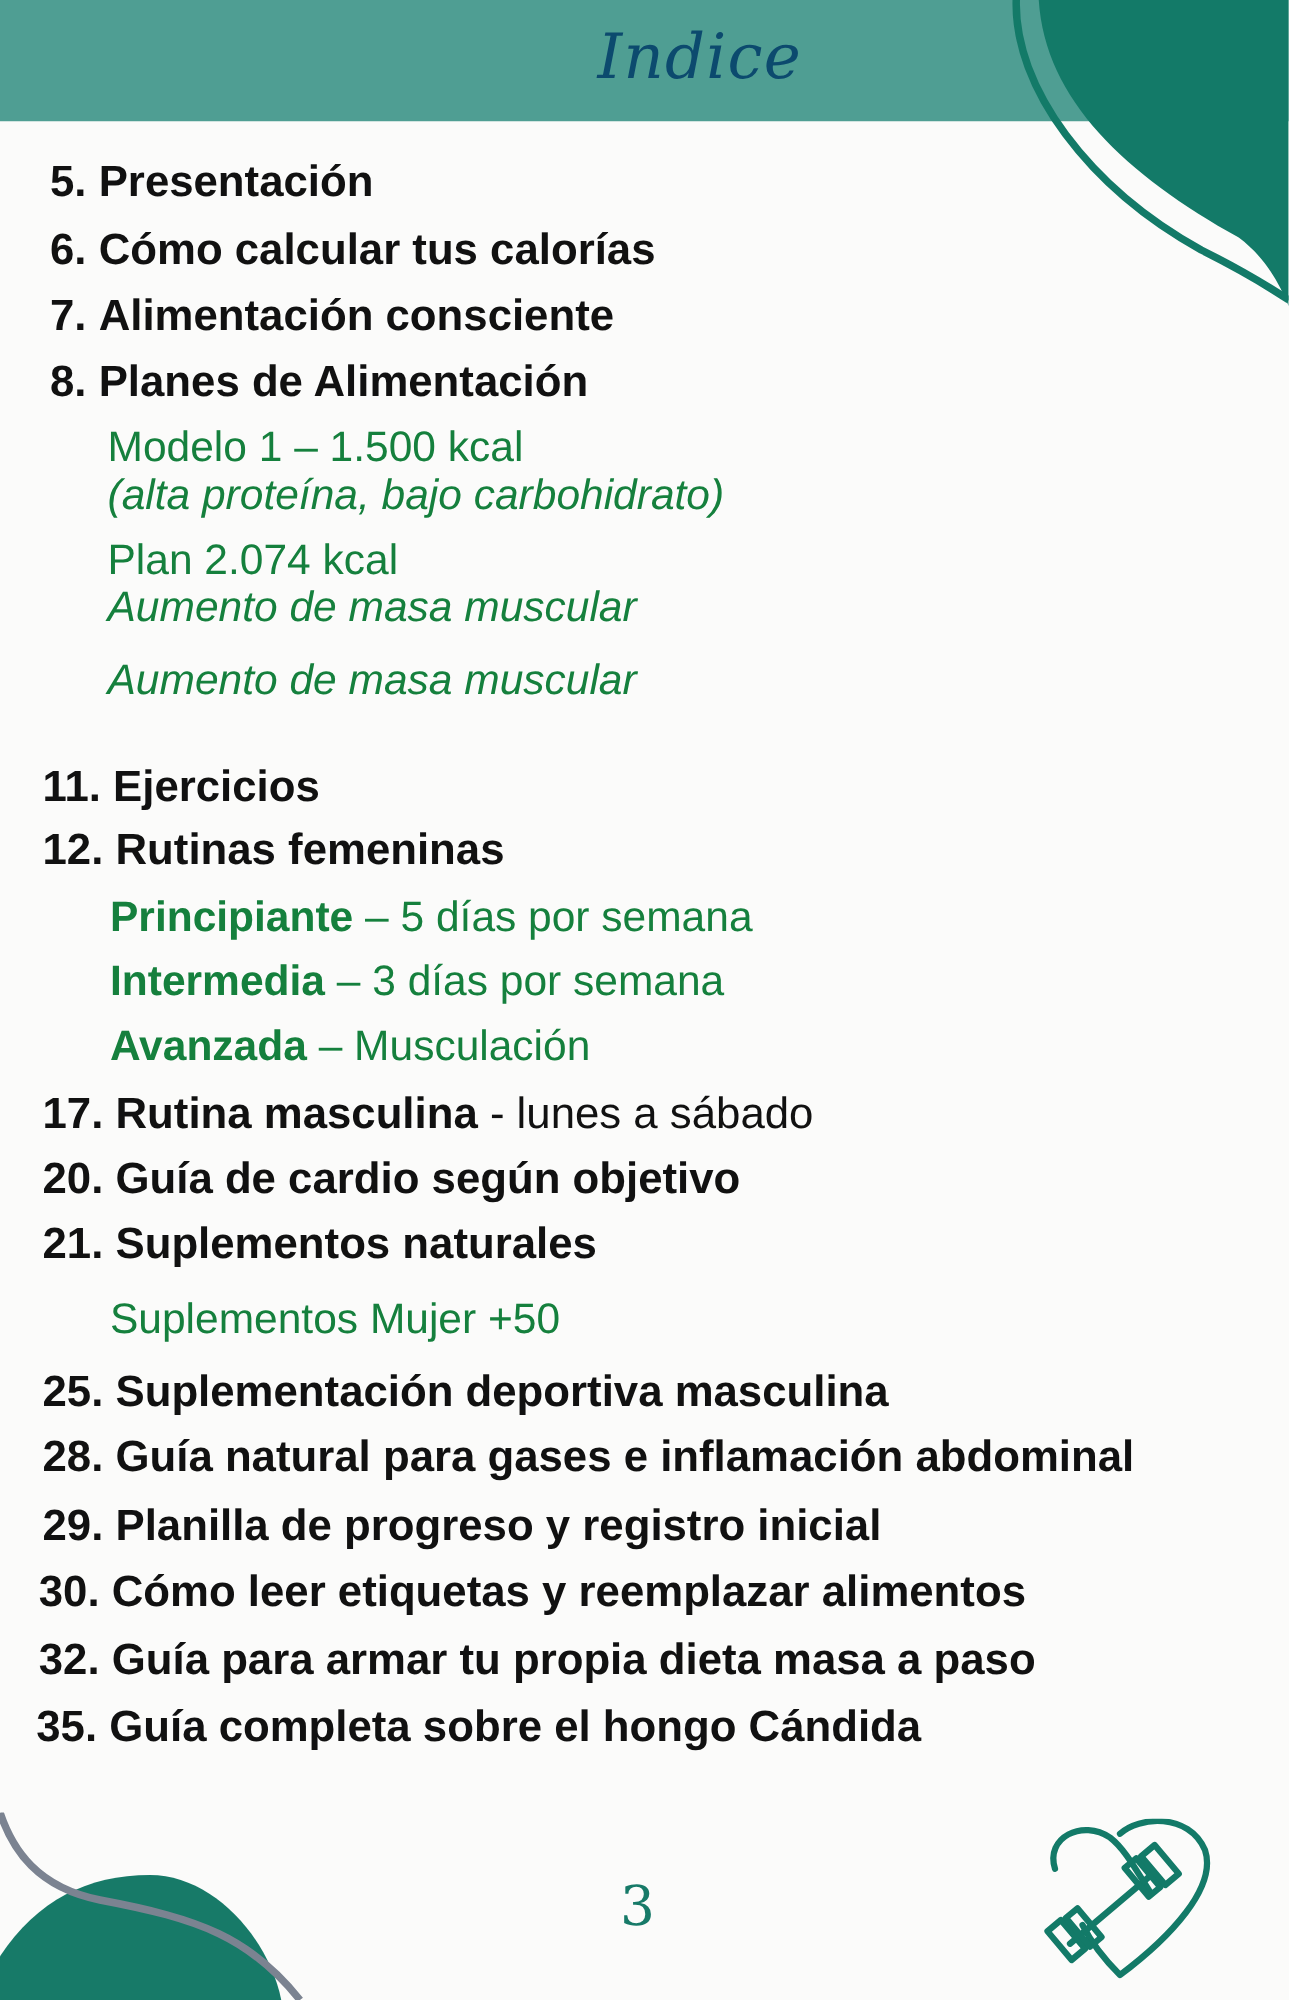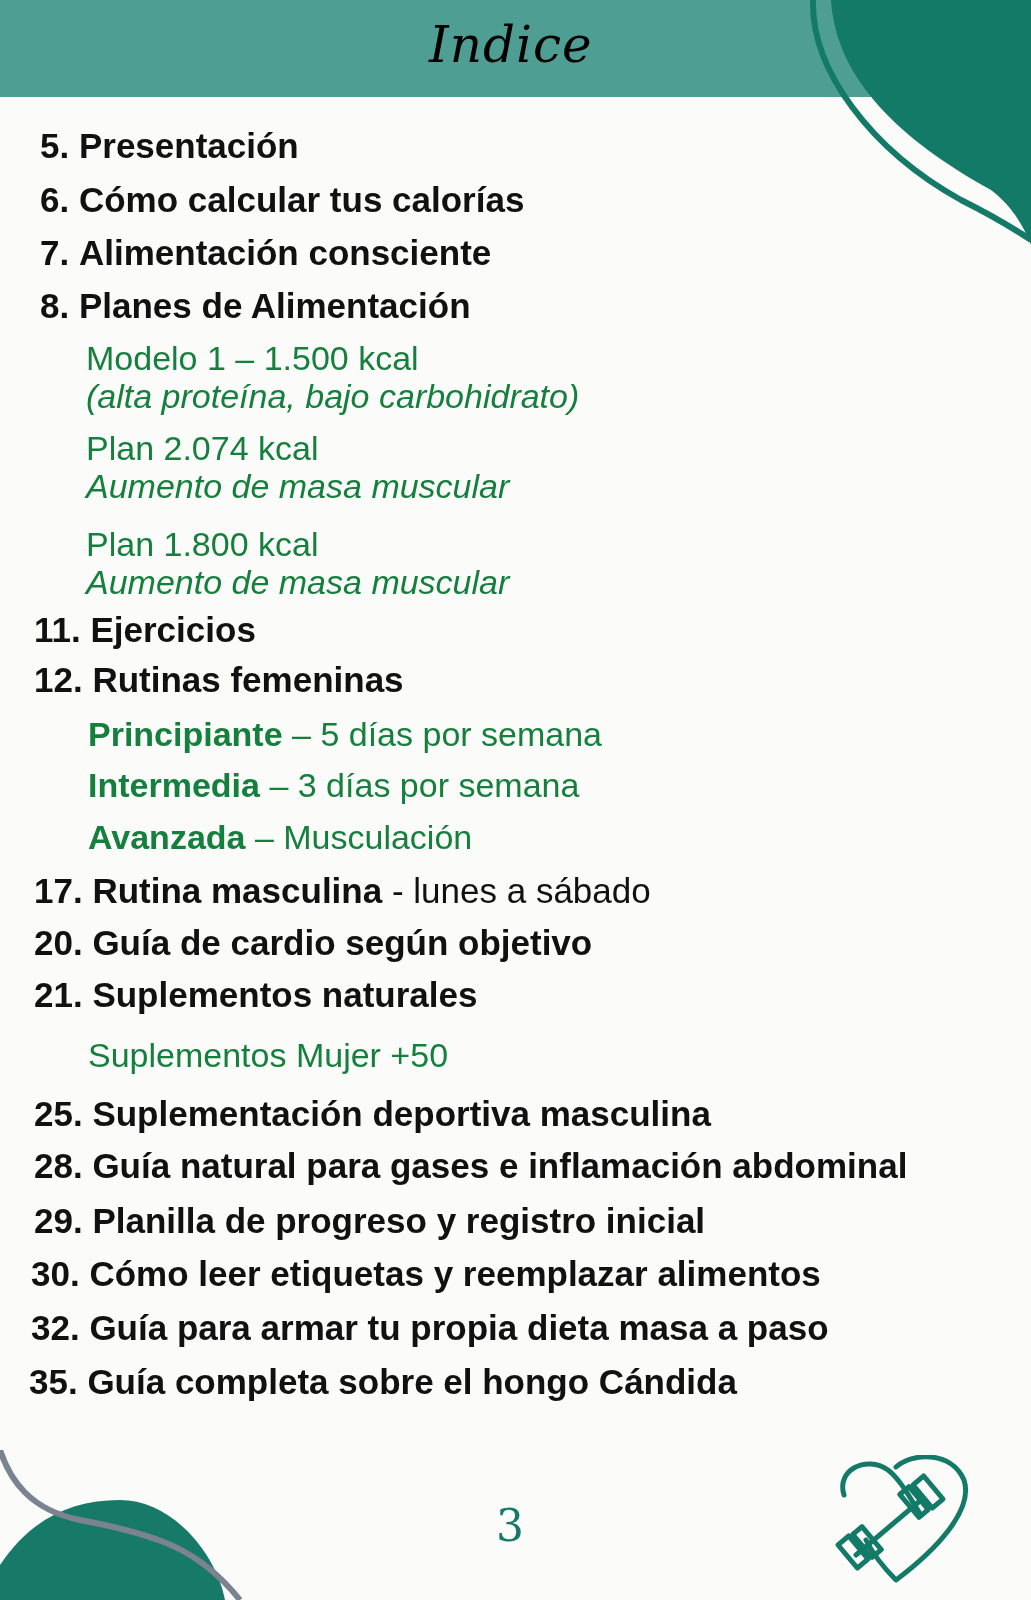--- a/index.html
+++ b/index.html
@@ -7,23 +7,23 @@
     width:1031px; height:1600px; position:relative; overflow:hidden;
     background:#fbfbfa;
     font-family:"Liberation Sans", "DejaVu Sans", sans-serif;
     color:#111;
   }
   .header-band {
     position:absolute; left:0; top:0; width:1031px; height:97px;
     background:#4f9e93;
   }
   .title {
-    position:absolute; left:429px; top:0px; width:180px; height:100px;
+    position:absolute; left:478px; top:0px; width:180px; height:100px;
     font-family:"DejaVu Serif", serif; font-style:italic; font-weight:normal;
-    color:#000000; font-size:50px; line-height:90px; letter-spacing:1px;
+    color:#0c4a6e; font-size:50px; line-height:90px; letter-spacing:1px;
   }
   .corner-top { position:absolute; right:0; top:0; width:240px; height:250px; }
   .corner-bottom { position:absolute; left:0; bottom:0; width:260px; height:150px; }
   .toc { position:absolute; left:0; top:0; width:1031px; }
   .entry { position:absolute; white-space:nowrap; font-size:35px; line-height:40px;text-align:center; }
   .entry .num, .entry .bold { font-weight:bold; }
   .entry .normal { font-weight:normal; }
   .sub { position:absolute; white-space:nowrap; font-size:34px; line-height:38px; font-weight:normal; color:#15803d; }
   .sub .bold { font-weight:bold; }
   .sub-italic { font-style:italic;text-align:right; }
@@ -57,21 +57,20 @@
 
   <div class="sub" style="left:86px;top:339px">
       <div>Modelo 1 – 1.500 kcal</div>
       <div class="sub-italic">(alta proteína, bajo carbohidrato)</div>
     </div>
   <div class="sub" style="left:86px;top:429px">
       <div>Plan 2.074 kcal</div>
       <div class="sub-italic">Aumento de masa muscular</div>
     </div>
   <div class="sub" style="left:86px;top:525px">
-      <div>Plan 1.800 kcal</div>
       <div class="sub-italic">Aumento de masa muscular</div>
     </div>
 
   <div class="entry" style="left:34px;top:610px"><span class="num">11.</span> <span class="bold">Ejercicios</span></div>
   <div class="entry" style="left:34px;top:660px"><span class="num">12.</span> <span class="bold">Rutinas femeninas</span></div>
 
   <div class="sub" style="left:88px;top:715px"><span class="bold">Principiante</span><span> – 5 días por semana</span></div>
   <div class="sub" style="left:88px;top:766px"><span class="bold">Intermedia</span><span> – 3 días por semana</span></div>
   <div class="sub" style="left:88px;top:818px"><span class="bold">Avanzada</span><span> – Musculación</span></div>
 

